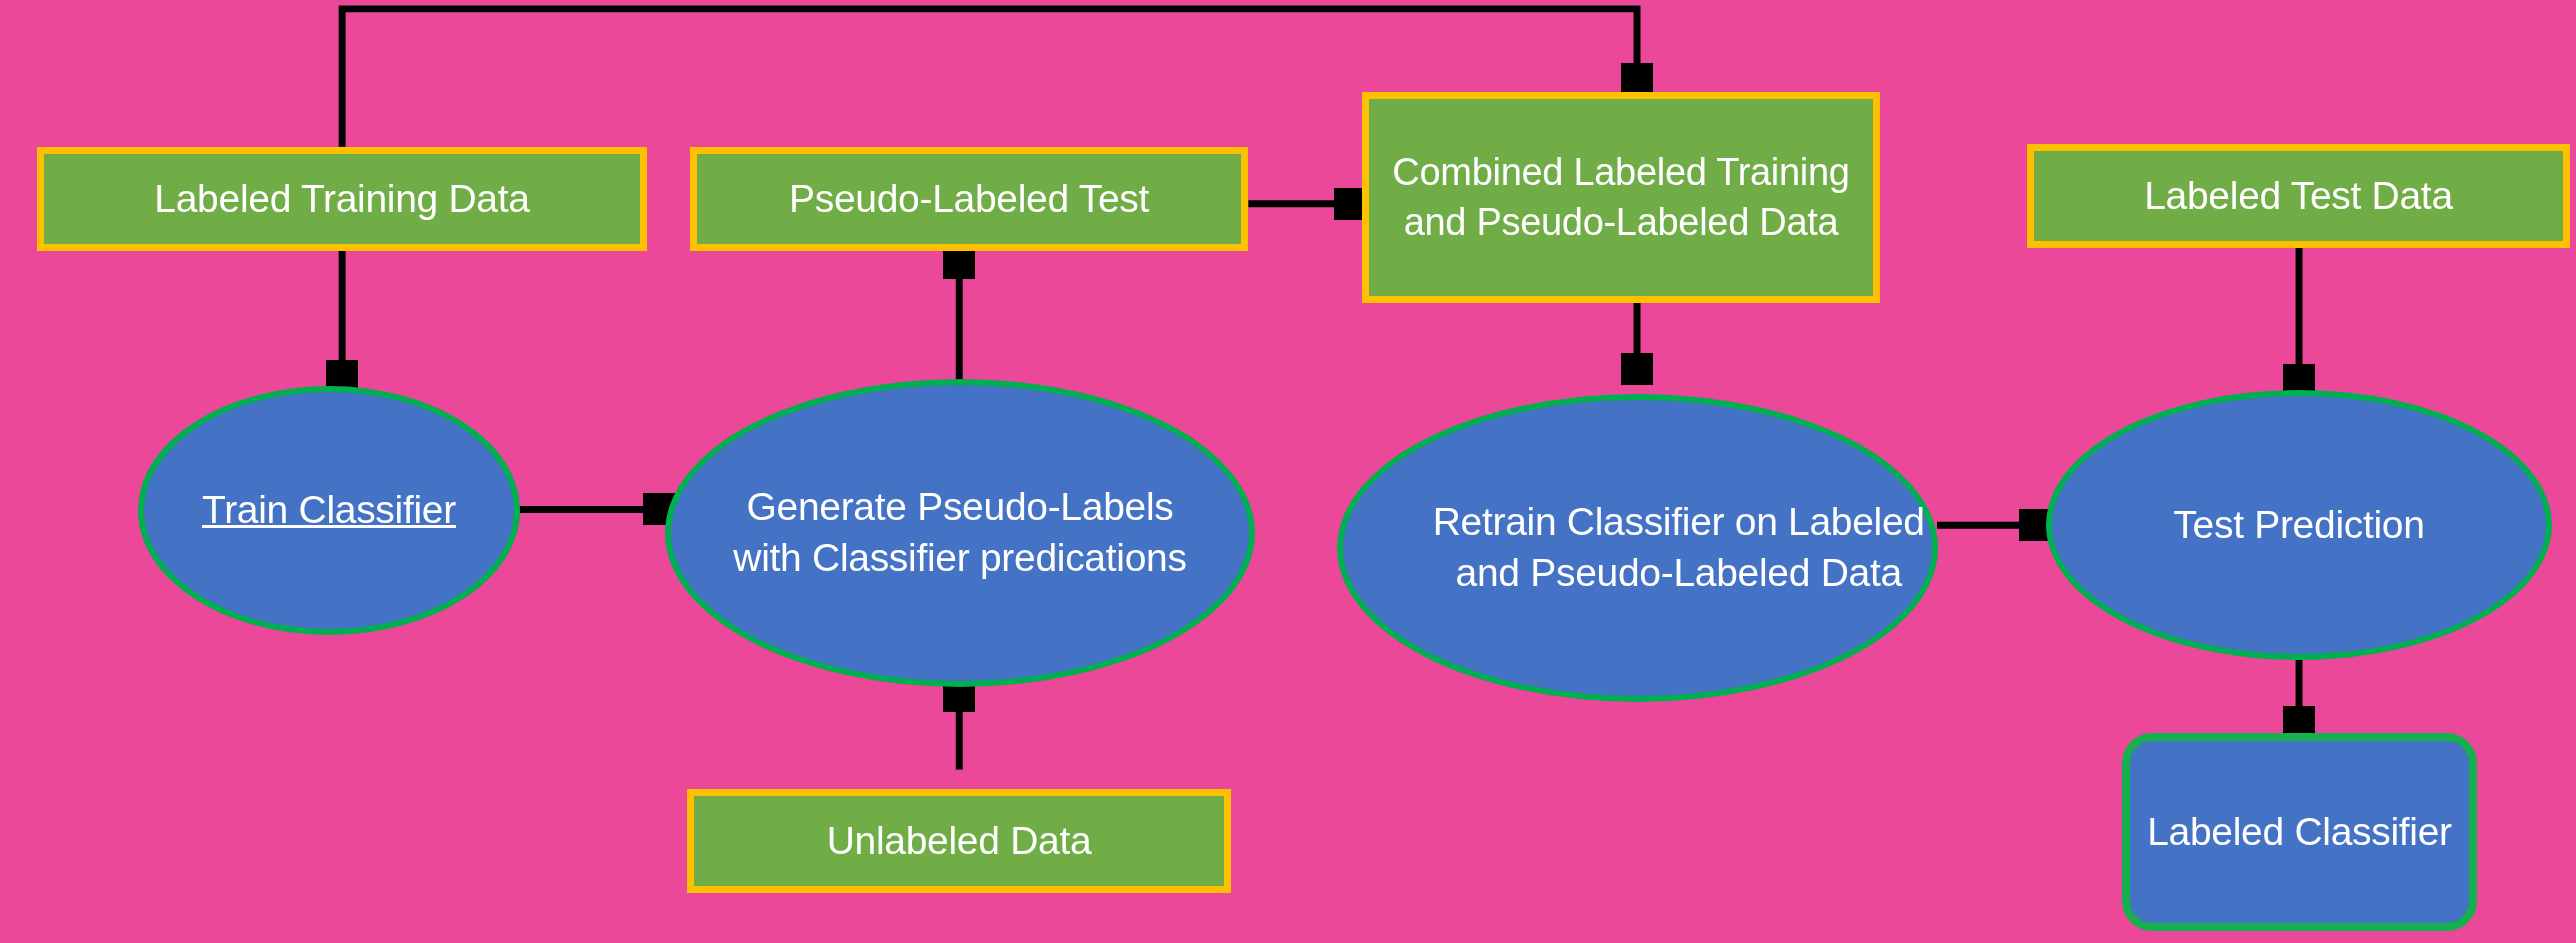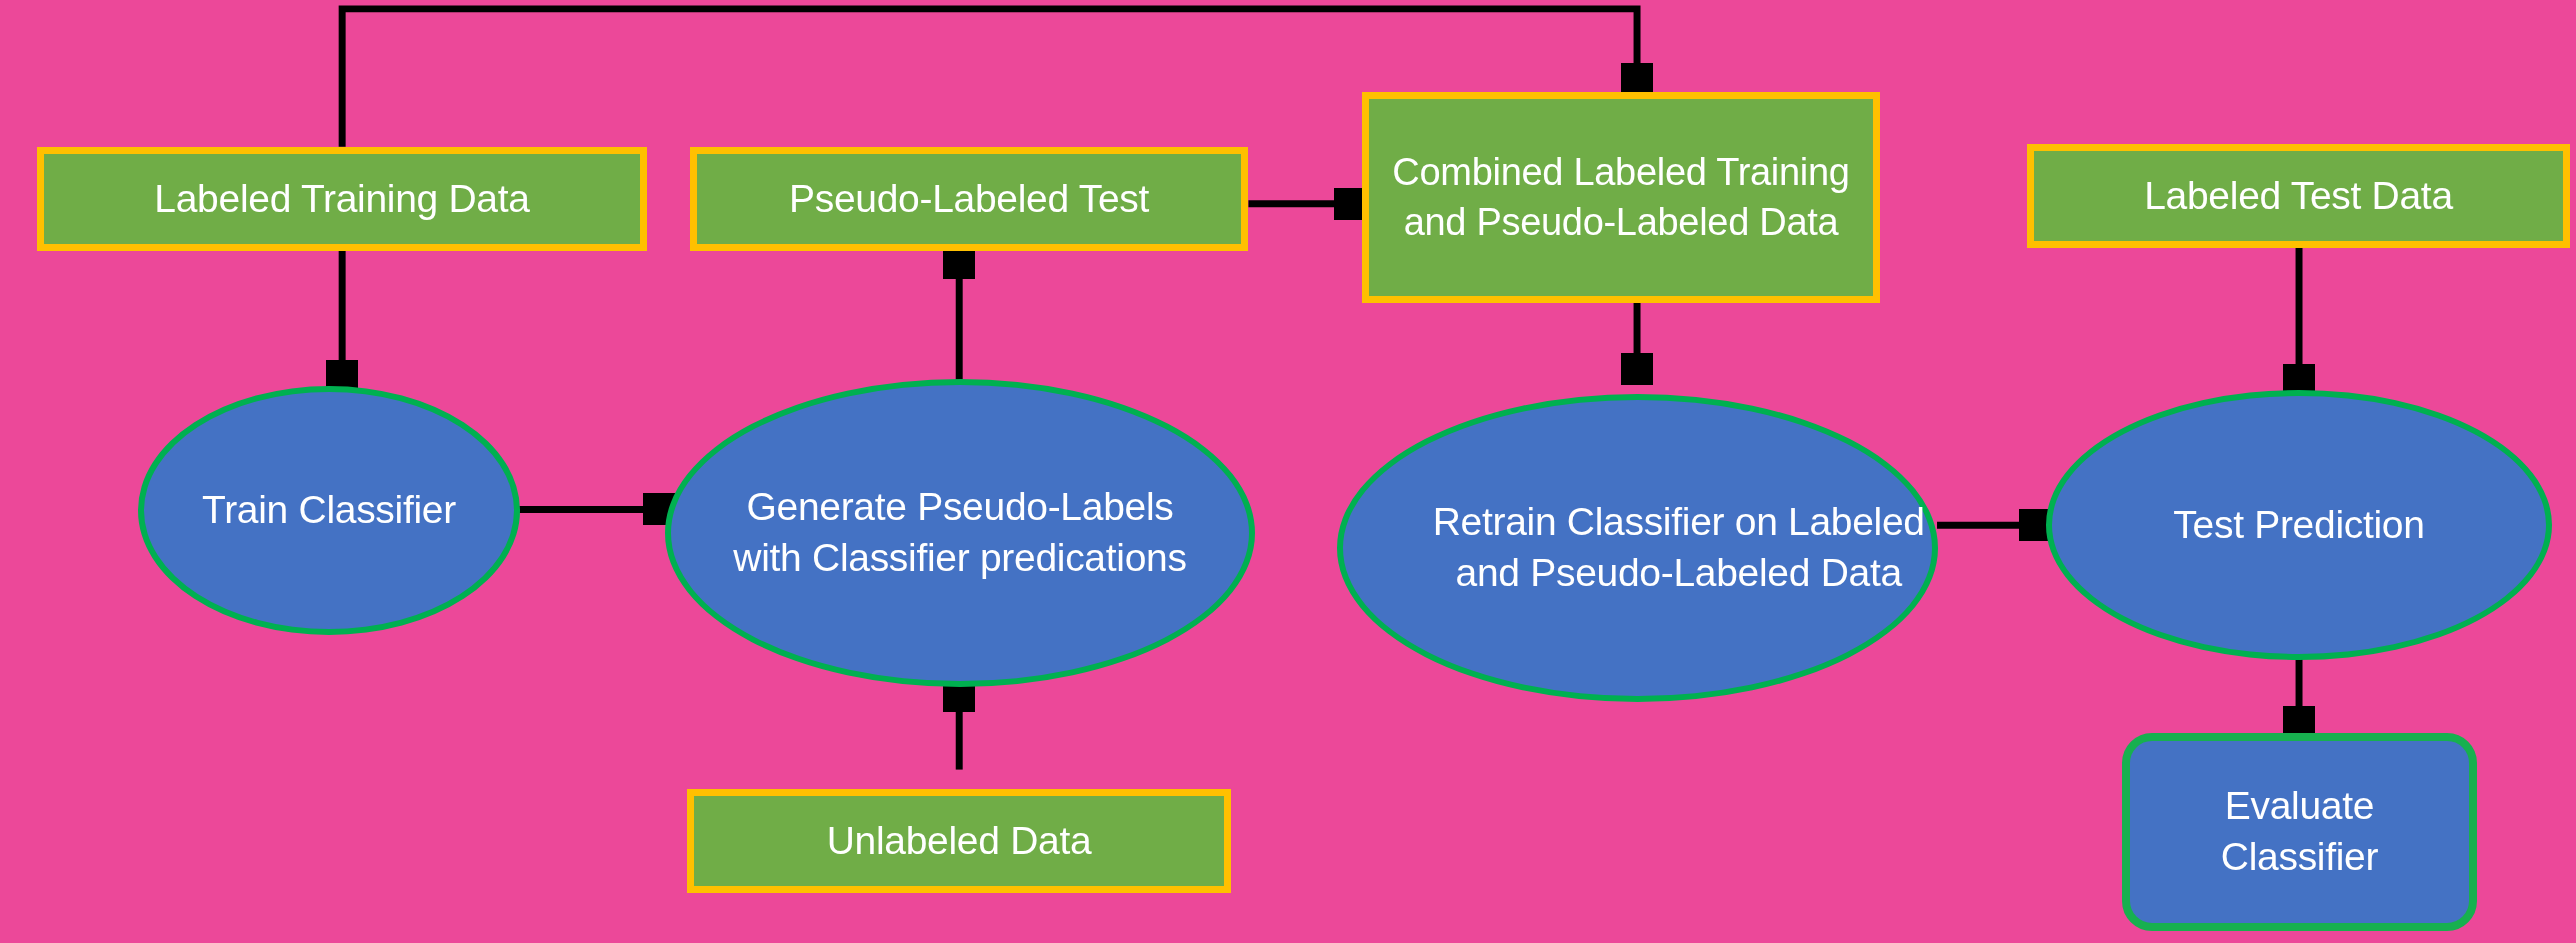--- a/index.html
+++ b/index.html
@@ -136,34 +136,34 @@
   </div>
 
   <div class="data-box" style="left:2027px; top:144px; width:543px; height:104px;">
     <span class="txt">Labeled Test Data</span>
   </div>
 
   <div class="data-box" style="left:687px; top:789px; width:544px; height:104px;">
     <span class="txt">Unlabeled Data</span>
   </div>
 
-  <div class="proc-ellipse" style="left:138px; top:386px; width:382px; height:249px;">
+  <div class="proc-ellipse" style="left:138px; top:386px; width:382px; height:249px;text-decoration:underline;">
     <span class="txt">Train Classifier</span>
   </div>
 
   <div class="proc-ellipse" style="left:665px; top:379px; width:590px; height:308px;">
     <span class="txt">Generate Pseudo-Labels with Classifier predications</span>
   </div>
 
   <div class="proc-ellipse" style="left:1337px; top:394px; width:601px; height:308px;justify-content:flex-end;">
     <span class="txt">Retrain Classifier on Labeled and Pseudo-Labeled Data</span>
   </div>
 
   <div class="proc-ellipse" style="left:2046px; top:390px; width:506px; height:270px;">
     <span class="txt">Test Prediction</span>
   </div>
 
   <div class="proc-round" style="left:2122px; top:733px; width:355px; height:198px;">
-    <span class="txt">Evaluate Classifier</span>
+    <span class="txt">Labeled Classifier</span>
   </div>
 
 </div>
 
 
 </body></html>

